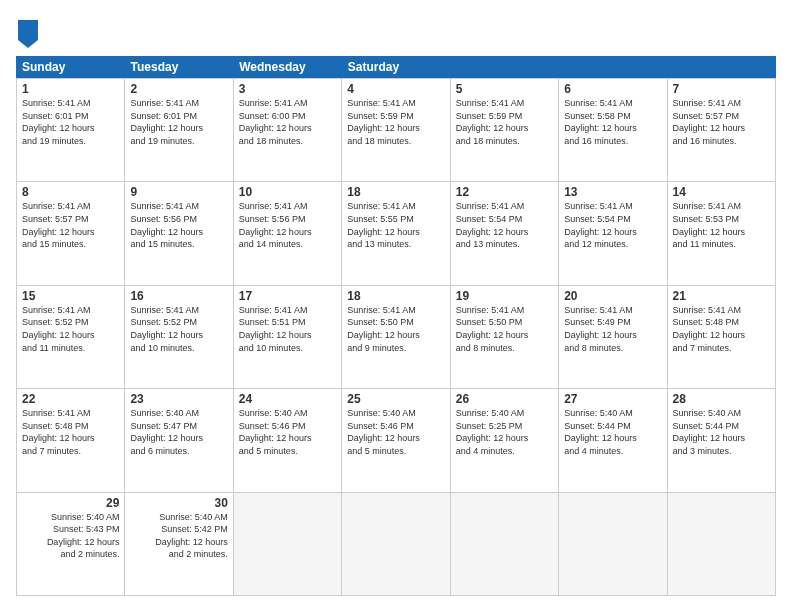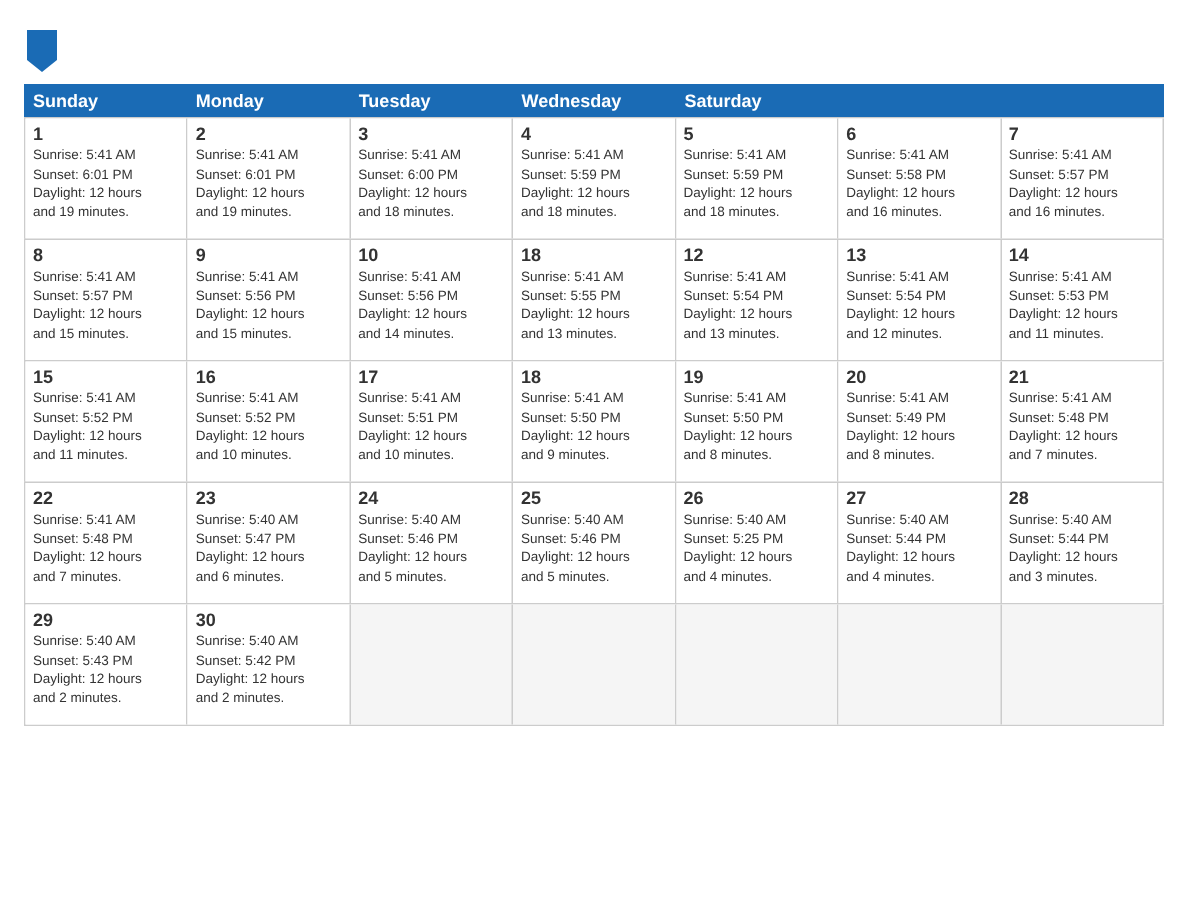--- a/index.html
+++ b/index.html
@@ -5,21 +5,21 @@
     * { margin: 0; padding: 0; box-sizing: border-box; }
     body {
       font-family: Arial, sans-serif;
       background: #fff;
       width: 792px;
       height: 612px;
       overflow: hidden;
     }
     .page {
       width: 792px;
-      height: 484px;
+      height: 612px;
       padding: 16px;
       display: flex;
       flex-direction: column;
     }
     .header {
       display: flex;
       justify-content: space-between;
       align-items: flex-start;
       margin-bottom: 8px;
     }
@@ -77,20 +77,21 @@
     }
     .cal-row {
       display: grid;
       grid-template-columns: repeat(7, 1fr);
       flex: 1;
       border-left: 1px solid #ccc;
       border-top: 1px solid #ccc;
     }
     .cal-row:last-child {
       border-bottom: 1px solid #ccc;
+      text-align: right;
     }
     .cal-cell {
       border-right: 1px solid #ccc;
       padding: 3px 5px;
       font-size: 9.5px;
       color: #333;
       vertical-align: top;
       background: #fff;
       min-height: 80px;
     }
@@ -127,21 +128,20 @@
     </div>
     <div class="title-block">
       <div class="month-title"></div>
       <div class="subtitle"></div>
     </div>
   </div>
 
   <div class="calendar">
     <div class="cal-header">
     <div class="cal-header-cell">Sunday</div>
-        <div class="cal-header-cell">Monday</div>
         <div class="cal-header-cell">Tuesday</div>
         <div class="cal-header-cell">Wednesday</div>
         <div class="cal-header-cell">Saturday</div>
       </div>
     <div class="cal-body">
     <div class="cal-row">
           <div class="cal-cell">
             <span class="day-num">1</span>
             <span class="cell-line">Sunrise: 5:41 AM</span>
             <span class="cell-line">Sunset: 6:01 PM</span>

